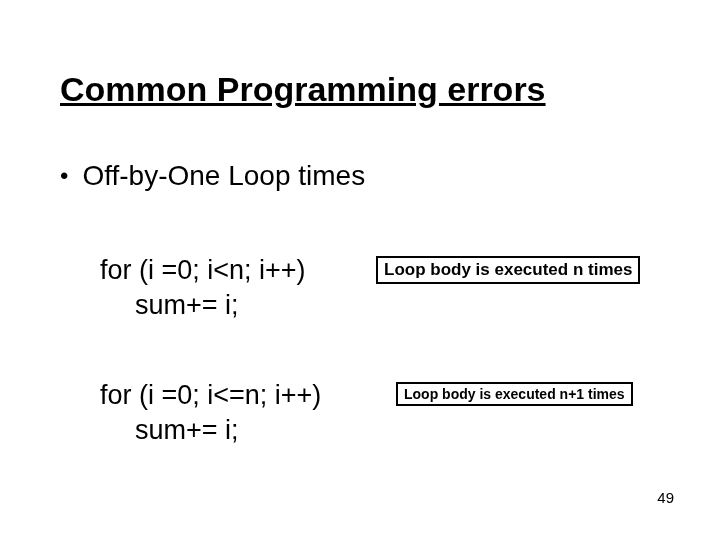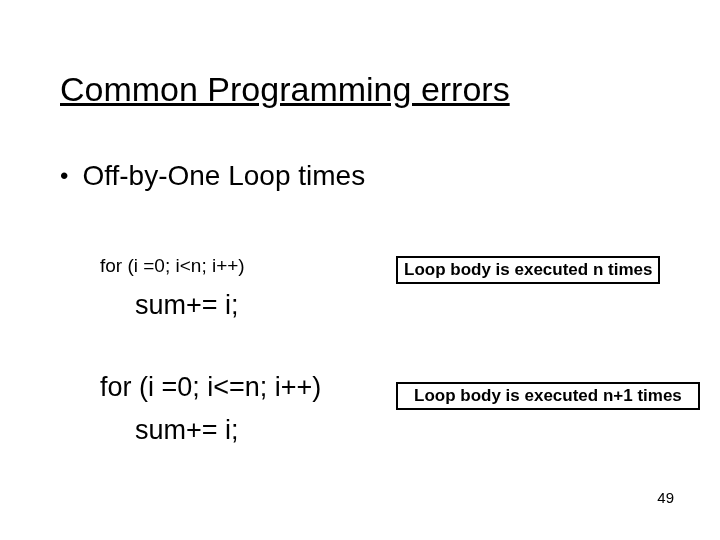--- a/index.html
+++ b/index.html
@@ -10,74 +10,74 @@
       font-family: Arial, Helvetica, sans-serif;
       background: #ffffff;
       position: relative;
     }
     .title {
       position: absolute;
       left: 60px;
       top: 70px;
       font-size: 34px;
       text-decoration: underline;
-      font-weight: normal;
+      font-weight: bold;
     }
     .bullet-row {
       position: absolute;
       left: 60px;
       top: 160px;
       font-size: 28px;
       display: flex;
       align-items: center;
     }
     .bullet-dot {
       font-size: 24px;
       margin-right: 14px;
     }
     .code1-line1 {
       position: absolute;
       left: 100px;
       top: 255px;
-      font-size: 19px;
+      font-size: 27px;
     }
     .code1-line2 {
       position: absolute;
       left: 135px;
       top: 290px;
       font-size: 27px;
     }
     .note1 {
       position: absolute;
-      left: 396px;
+      left: 376px;
       top: 256px;
       border: 2px solid #000;
       padding: 2px 6px;
       font-size: 17px;
       font-weight: bold;
     }
     .code2-line1 {
       position: absolute;
       left: 100px;
-      top: 372px;
+      top: 380px;
       font-size: 27px;
     }
     .code2-line2 {
       position: absolute;
       left: 135px;
       top: 415px;
       font-size: 27px;
     }
     .note2 {
       position: absolute;
       left: 396px;
       top: 382px;
       border: 2px solid #000;
-      padding: 2px 16px;
-      font-size: 17px;
+      padding: 2px 6px;
+      font-size: 14px;
       font-weight: bold;
     }
     .page-number {
       position: absolute;
       right: 46px;
       bottom: 34px;
       font-size: 15px;
       margin-top: 47px;
     }
   </style>

